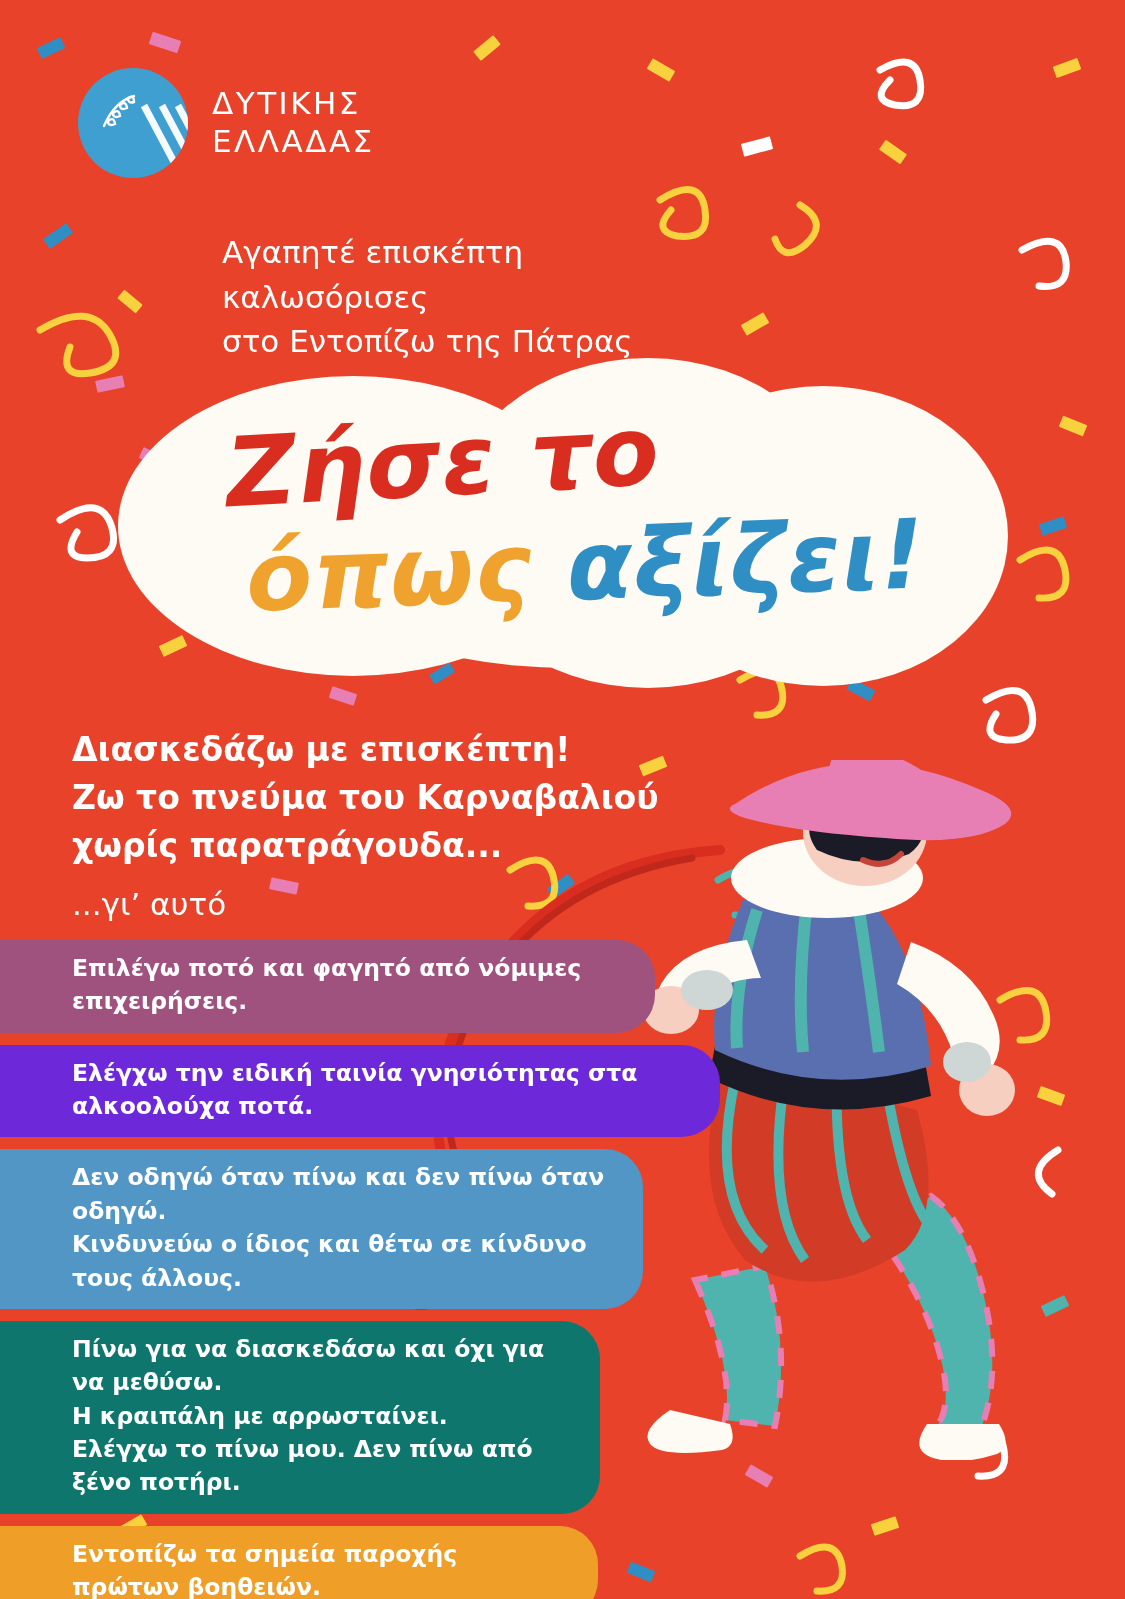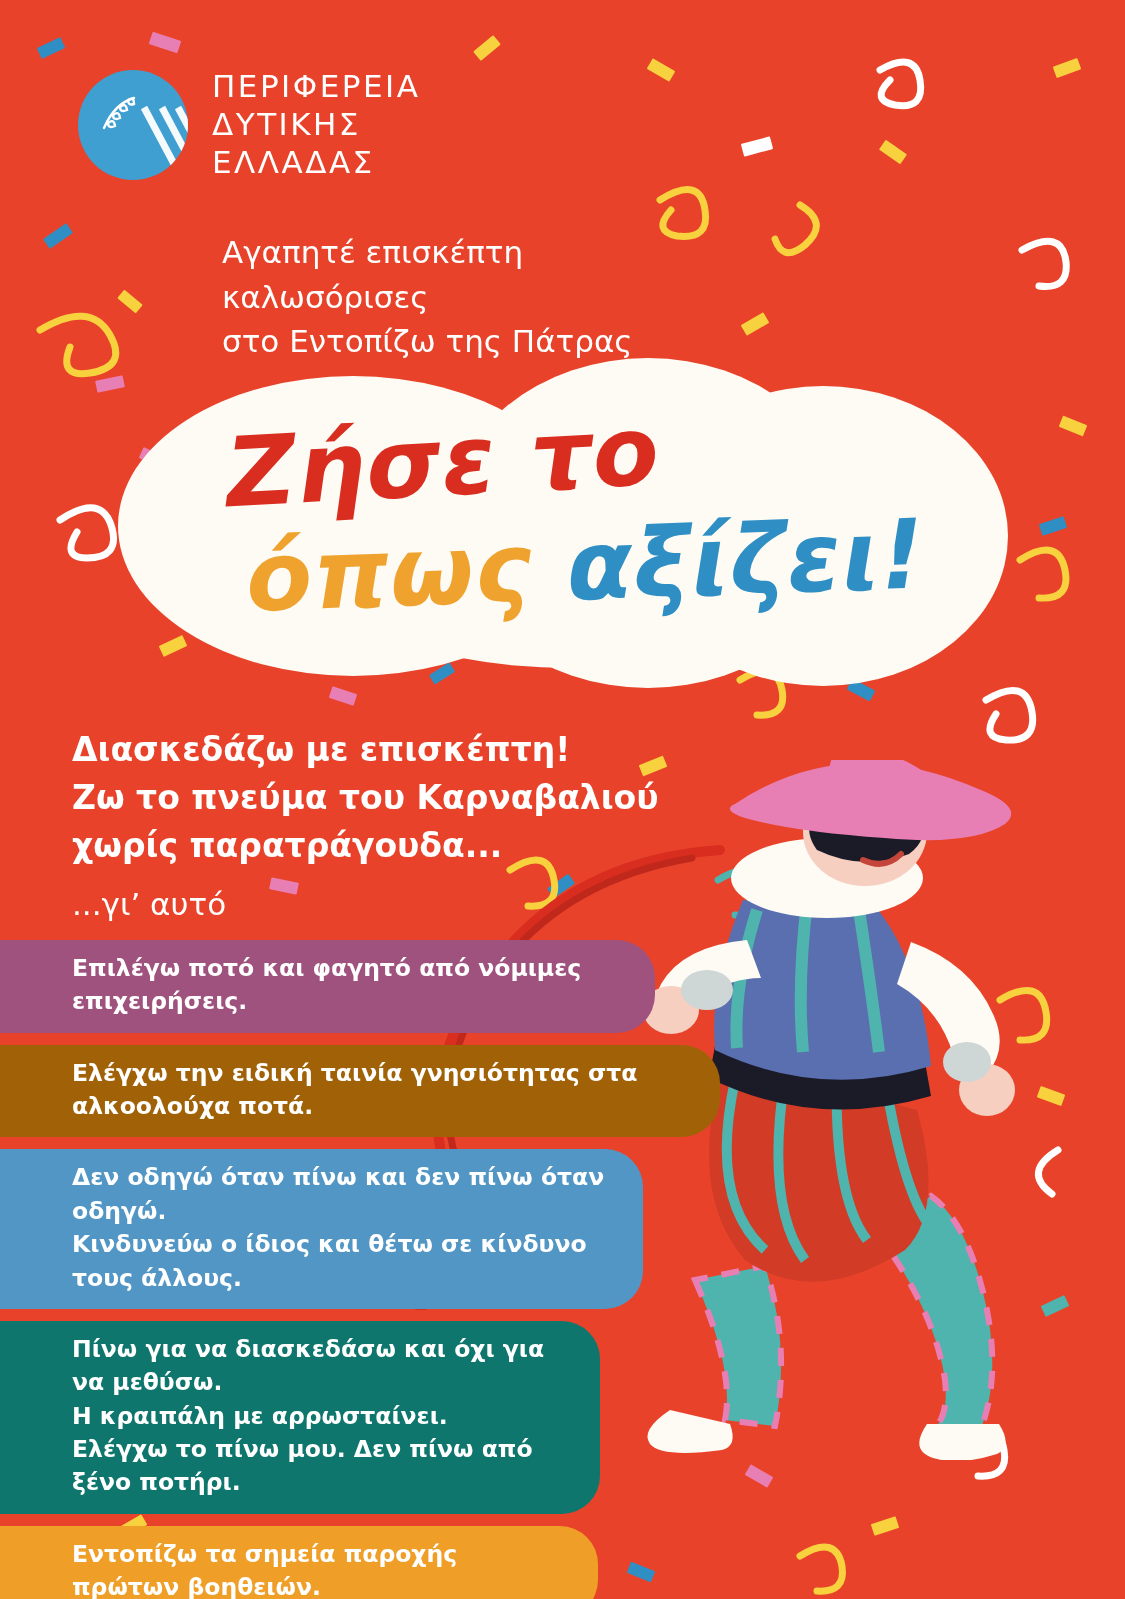--- a/index.html
+++ b/index.html
@@ -262,21 +262,20 @@
         <g stroke="#ffffff" stroke-width="2.4" fill="none" stroke-linecap="round">
           <path d="M6 36 C12 22 22 10 36 6"></path>
           <path d="M30 8 q6 -4 6 4 q-6 2 -6 -4"></path>
           <path d="M22 15 q6 -5 7 3 q-7 3 -7 -3"></path>
           <path d="M15 23 q6 -5 7 3 q-7 3 -7 -3"></path>
           <path d="M10 31 q6 -5 7 3 q-7 3 -7 -3"></path>
         </g>
       </svg>
     </div>
     <div class="logo-text">
-      <div>ΠΕΡΙΦΕΡΕΙΑ</div>
       <div>ΔΥΤΙΚΗΣ</div>
       <div>ΕΛΛΑΔΑΣ</div>
     </div>
   </div>
 
   <div class="welcome">
     <div>Αγαπητέ επισκέπτη</div>
     <div>καλωσόρισες</div>
     <div>στο Εντοπίζω της Πάτρας</div>
   </div>
@@ -353,21 +352,21 @@
 
   <svg class="ribbon" viewBox="0 0 520 620">
     <path d="M420 160 q-150 10 -230 120 q-80 112 -40 210 q36 86 -30 128" fill="none" stroke="#d92d20" stroke-width="10" stroke-linecap="round"></path>
     <path d="M392 168 q-140 24 -206 130 q-64 104 -20 196" fill="none" stroke="#c0281c" stroke-width="7" stroke-linecap="round"></path>
   </svg>
 
   <div class="banners" id="banners">
       <div class="banner" style="background: rgb(160, 82, 127); width: 655px;">
         <span>Επιλέγω ποτό και φαγητό από νόμιμες επιχειρήσεις.</span>
       </div>
-      <div class="banner" style="background: #a16207; width: 720px;">
+      <div class="banner" style="background: #6d28d9; width: 720px;">
         <span>Ελέγχω την ειδική ταινία γνησιότητας στα αλκοολούχα ποτά.</span>
       </div>
       <div class="banner" style="background: rgb(81, 150, 196); width: 643px;">
         <span>Δεν οδηγώ όταν πίνω και δεν πίνω όταν οδηγώ.</span>
         <span>Κινδυνεύω ο ίδιος και θέτω σε κίνδυνο τους άλλους.</span>
       </div>
       <div class="banner" style="background: #0f766e; width: 600px;">
         <span>Πίνω για να διασκεδάσω και όχι για να μεθύσω.</span>
         <span>Η κραιπάλη με αρρωσταίνει.</span>
         <span>Ελέγχω το πίνω μου. Δεν πίνω από ξένο ποτήρι.</span>

